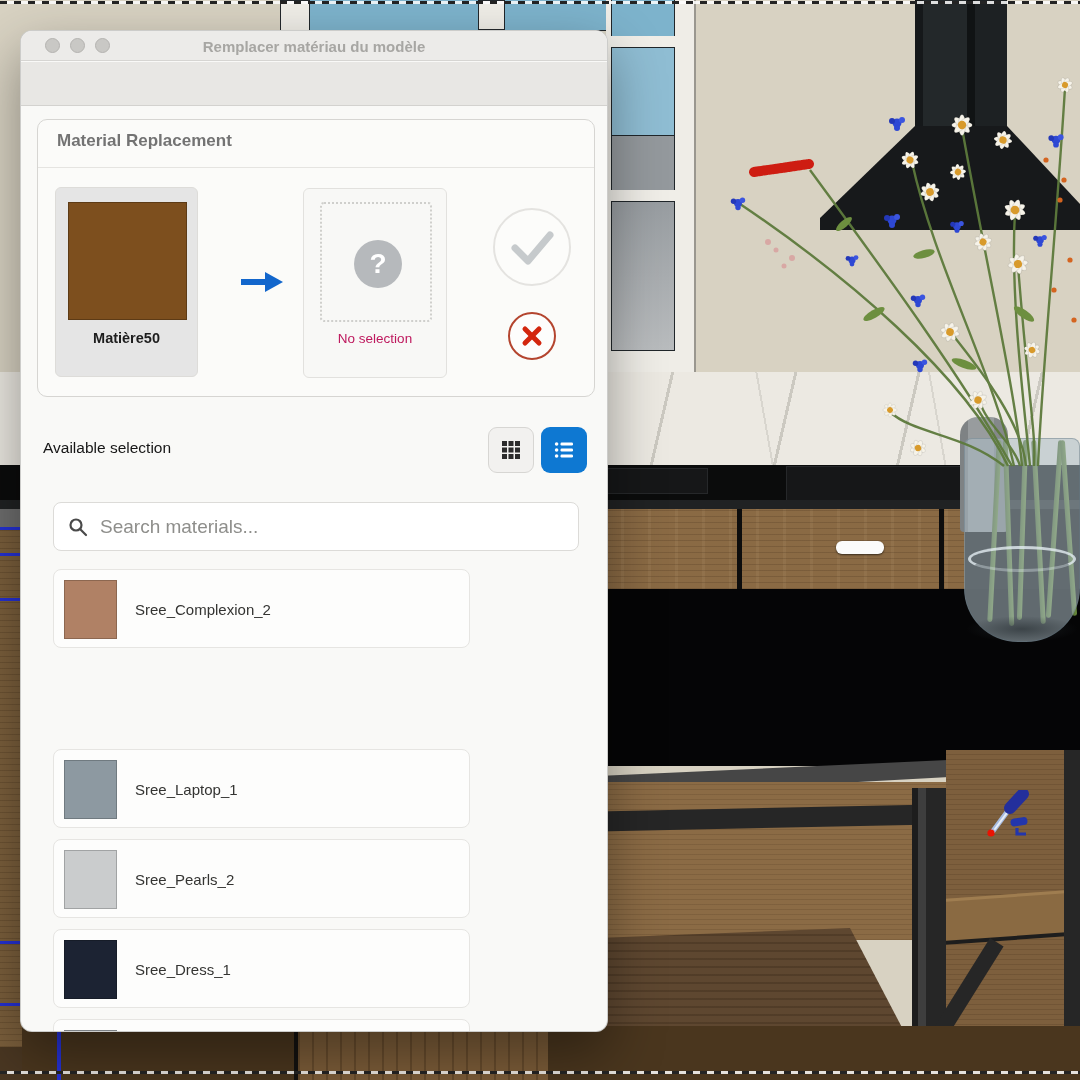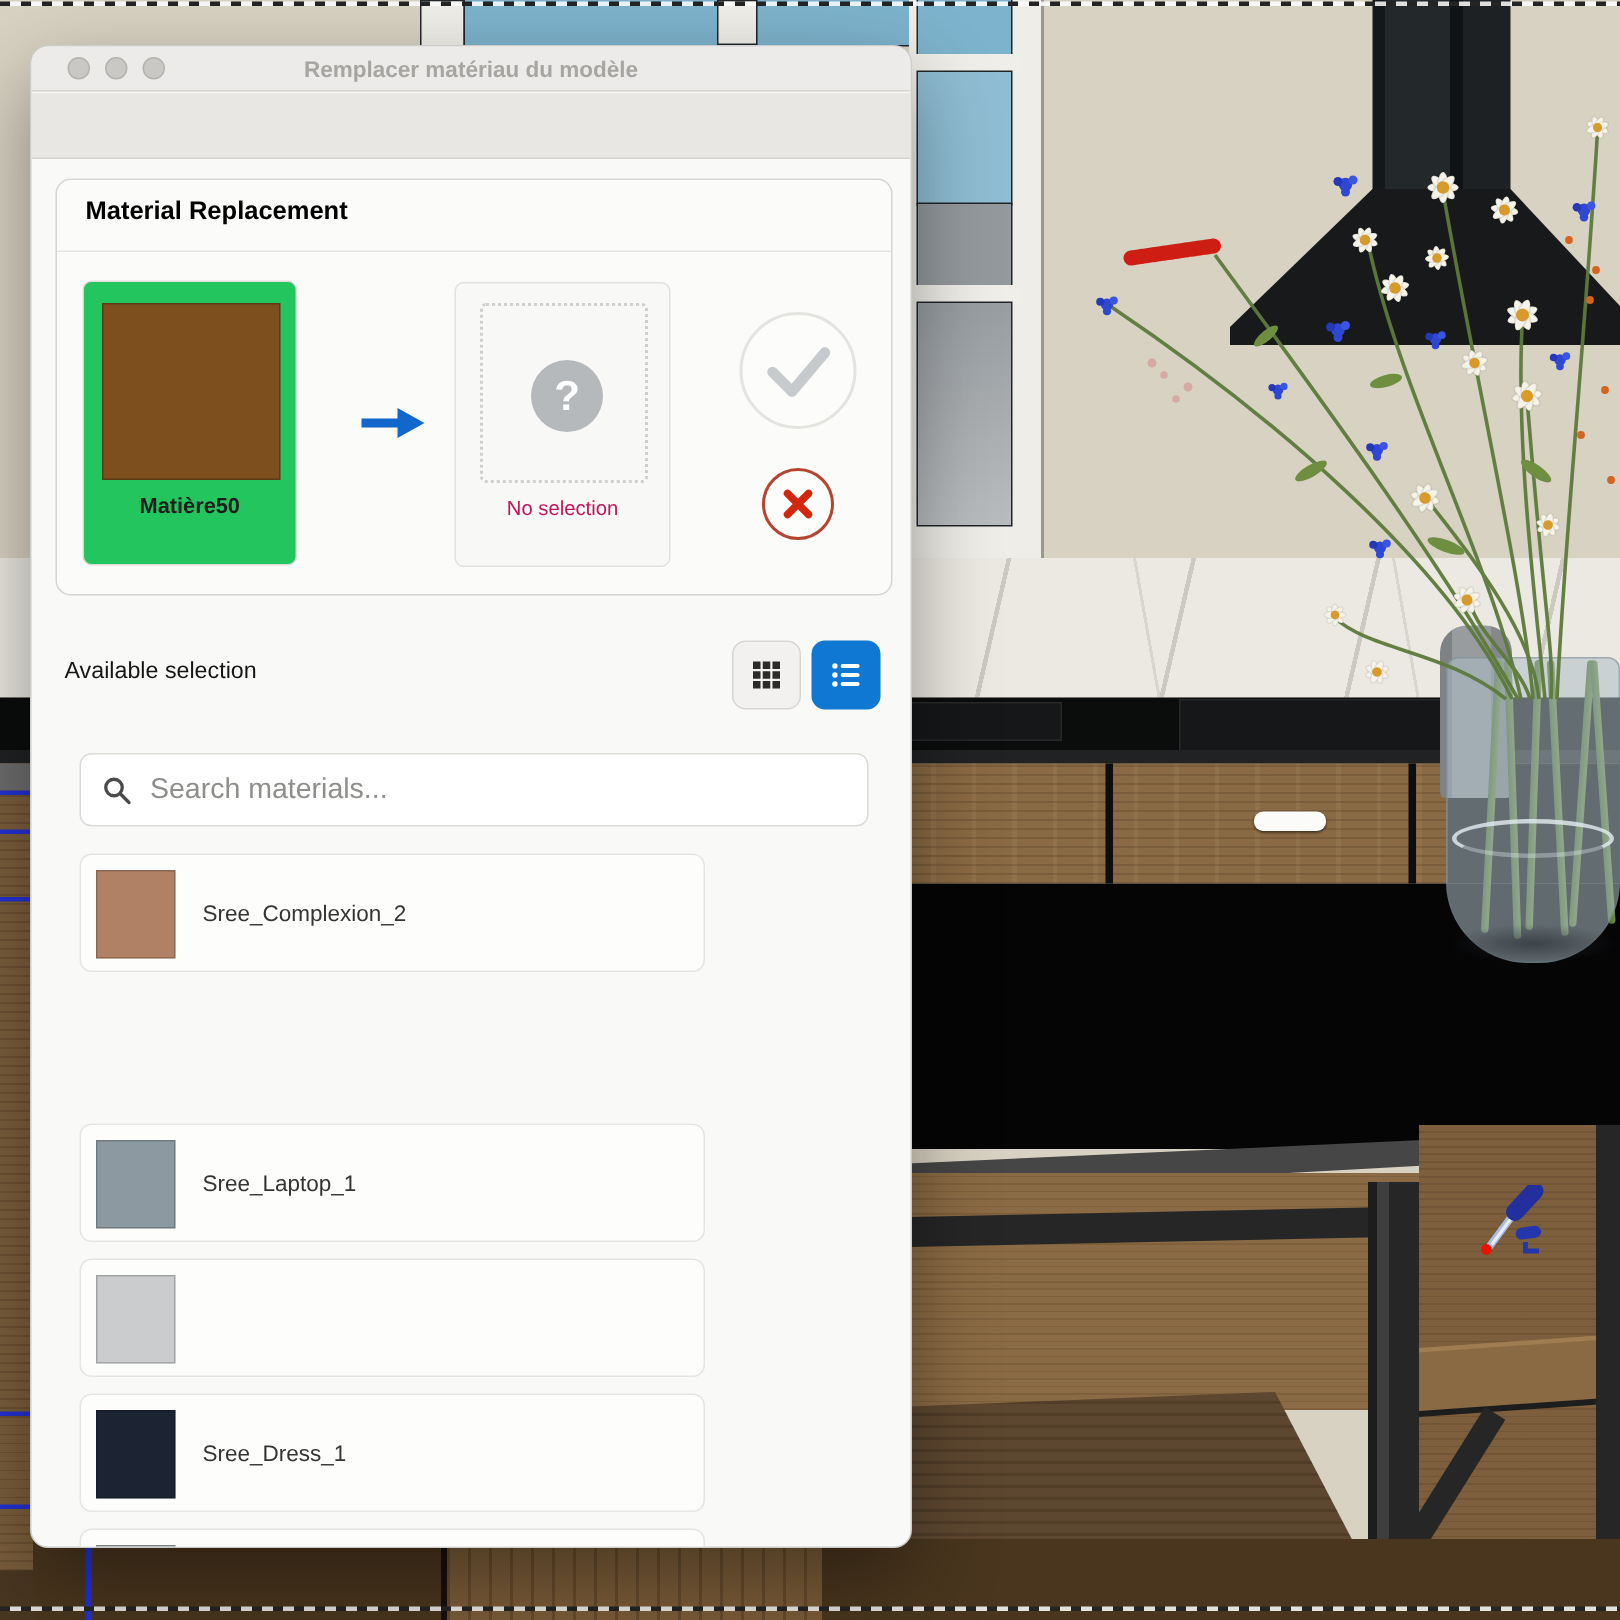--- a/index.html
+++ b/index.html
@@ -62,23 +62,23 @@
   .dash{left:0;width:1080px;height:3px;background:repeating-linear-gradient(90deg,#242424 0 7px,rgba(255,255,255,.85) 7px 14px);}
 
   
   .dialog{left:20px;top:30px;width:588px;height:1002px;background:#f9f9f7;border:1px solid rgba(0,0,0,.18);
     border-radius:12px;box-shadow:0 22px 55px rgba(0,0,0,.38);overflow:hidden;padding-left:36px;}
   .titlebar{left:0;top:0;width:100%;height:30px;background:#ecebe9;border-bottom:1px solid #d6d5d2;}
   .tl{top:7px;width:15px;height:15px;border-radius:50%;background:#c9c8c5;border:1px solid #b4b3b0;}
   .title{left:0;top:0;width:100%;height:30px;line-height:31px;text-align:center;font-size:15px;font-weight:700;color:#a7a6a3;}
   .toolband{left:0;top:31px;width:100%;height:44px;background:#e8e7e4;border-bottom:1px solid #d3d2cf;}
   .card{left:16px;top:88px;width:558px;height:278px;background:#fbfbf9;border:1.5px solid #d6d5d2;border-radius:10px;}
-  .card-header{left:36px;top:100px;font-size:17px;font-weight:700;color:#000000;}
+  .card-header{left:36px;top:100px;font-size:17px;font-weight:700;color:#737373;}
   .card-divider{left:17px;top:136px;width:556px;height:1px;background:#e5e4e1;}
-  .tile{background:#22c55e;border:1px solid #dddcd9;border-radius:6px;text-align:center;}
+  .tile{background:#e5e5e5;border:1px solid #dddcd9;border-radius:6px;text-align:center;}
   .tile-src{left:34px;top:156px;width:143px;height:190px;}
   .tile-tgt{left:282px;top:157px;width:144px;height:190px;background:#f8f8f6;border-color:#e2e1de;}
   .src-swatch{left:12px;top:14px;width:119px;height:118px;border:1px solid rgba(0,0,0,.25);}
   .src-label{left:0;top:142px;width:100%;font-size:14.5px;font-weight:700;color:#1d1d1d;}
   .dashed-box{left:16px;top:13px;width:112px;height:120px;border:2px dotted #cfcfcc;border-radius:4px;}
   .q-circle{left:32px;top:36px;width:48px;height:48px;border-radius:50%;background:#b6b9bc;color:#fff;
     font-size:28px;font-weight:700;line-height:48px;text-align:center;}
   .tgt-label{left:0;top:142px;width:100%;font-size:13.5px;color:#be185d;}
   .btn-check{left:472px;top:177px;width:78px;height:78px;border-radius:50%;background:#fcfcfa;border:2px solid #e4e3e0;}
   .btn-cancel{left:487px;top:281px;width:48px;height:48px;border-radius:50%;background:#fdfdfc;border:2px solid #b4452f;}
@@ -339,20 +339,21 @@
     <div class="abs mat-item" style="top:538px;">
       <div class="mat-swatch" style="background: rgb(176, 129, 101);"></div>
       <div class="mat-name">Sree_Complexion_2</div>
     </div>
     <div class="abs mat-item" style="top:718px;">
       <div class="mat-swatch" style="background: rgb(141, 153, 161);"></div>
       <div class="mat-name">Sree_Laptop_1</div>
     </div>
     <div class="abs mat-item" style="top:808px;">
       <div class="mat-swatch" style="background: rgb(202, 204, 205);"></div>
+      <div class="mat-name">Sree_Pearls_2</div>
     </div>
     <div class="abs mat-item" style="top:898px;">
       <div class="mat-swatch" style="background: rgb(28, 35, 51);"></div>
       <div class="mat-name">Sree_Dress_1</div>
     </div>
     <div class="abs mat-item" style="top:988px;">
       <div class="mat-swatch" style="background: rgb(155, 161, 165);"></div>
       <div class="mat-name"></div>
     </div>
   </div>

